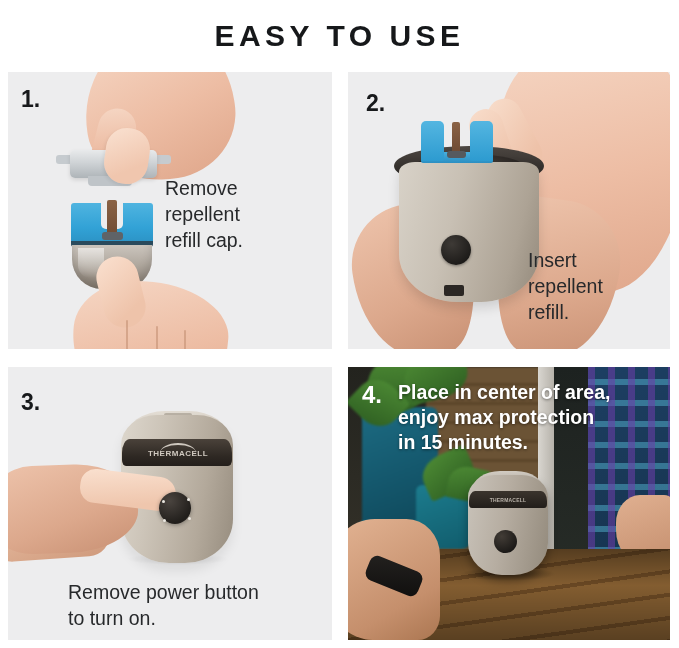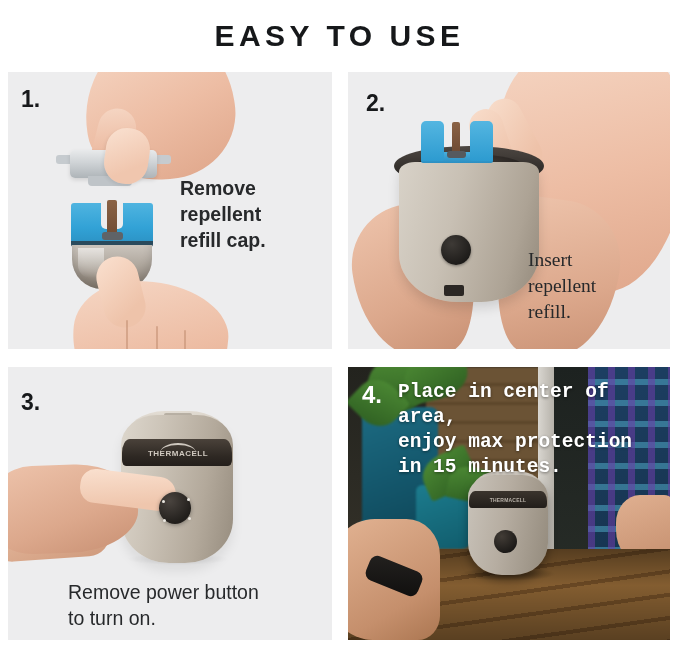--- a/index.html
+++ b/index.html
@@ -63,40 +63,39 @@
     font-size: 19.5px;
     line-height: 26px;
     color: #27292b;
     font-weight: 400;
     z-index: 40;
     white-space: pre-line;
   }
 
   
   #panel-1 .step-number { left: 13px;  top: 14px; }
-  #panel-1 .caption     { left: 172px; top: 103px; font-weight: bold; }
+  #panel-1 .caption     { left: 157px; top: 103px; }
 
   
   #panel-2 .step-number { left: 18px;  top: 18px; }
-  #panel-2 .caption     { left: 180px; top: 175px; font-family: Liberation Serif, serif; }
+  #panel-2 .caption     { left: 180px; top: 175px; }
 
   
   #panel-3 .step-number { left: 13px;  top: 22px; }
   #panel-3 .caption     { left: 60px;  top: 212px; text-align: left; }
 
   
   #panel-4 .step-number { left: 14px;  top: 14px; color: #ffffff; font-size: 24px;}
   #panel-4 .caption {
     left: 50px; top: 13px;
     color: #ffffff;
     font-weight: 600;
     font-size: 19.5px;
     line-height: 25px;
     text-shadow: 0 1px 3px rgba(0,0,0,.45);
-    font-family: Liberation Mono, monospace;
   }
 
   
 
   .art { position: absolute; inset: 0; }
 
   
   .skin   { background: linear-gradient(160deg, #f6d8c6 0%, #edbda4 55%, #dfa68a 100%); }
   .skin-d { background: linear-gradient(160deg, #eec4ac 0%, #dca88c 60%, #c89073 100%); }
 

